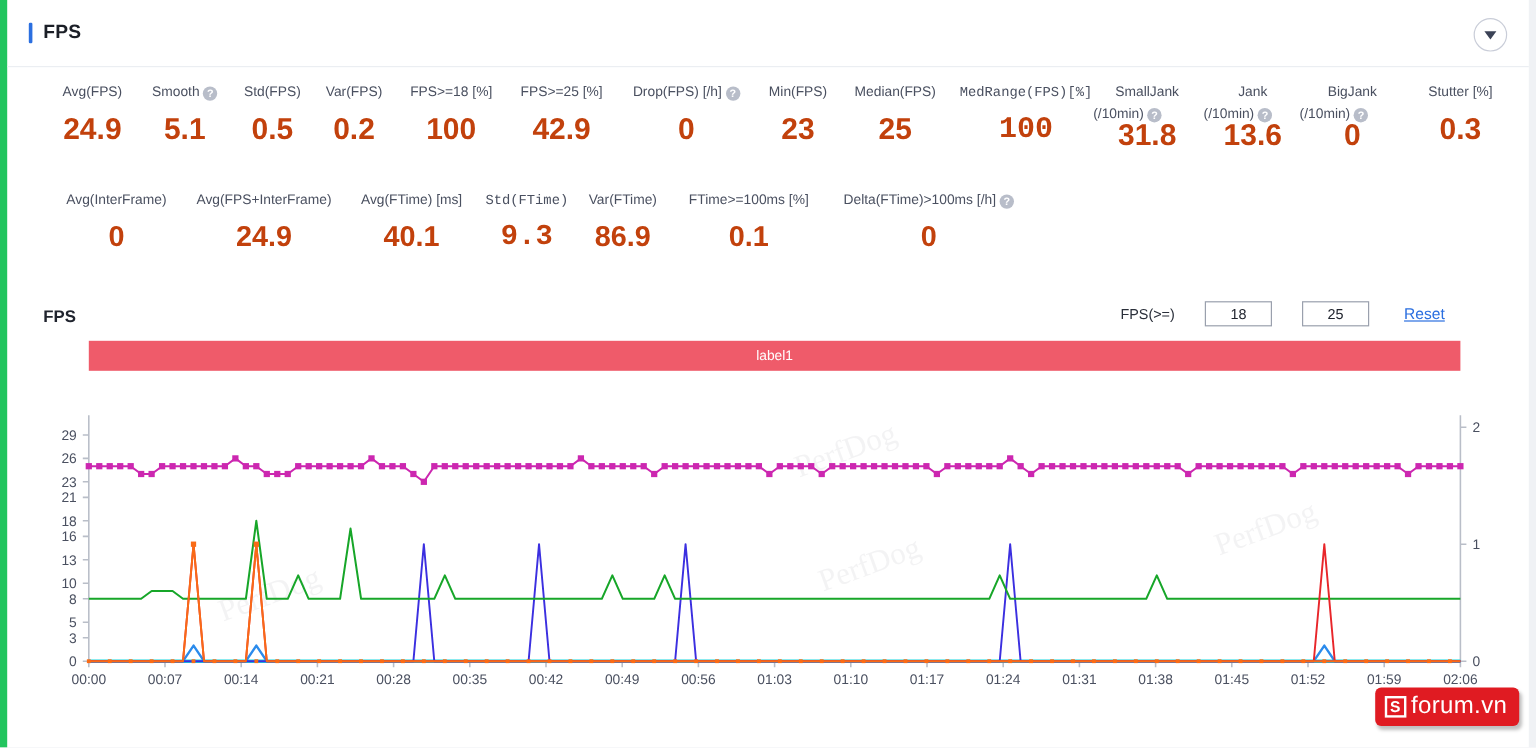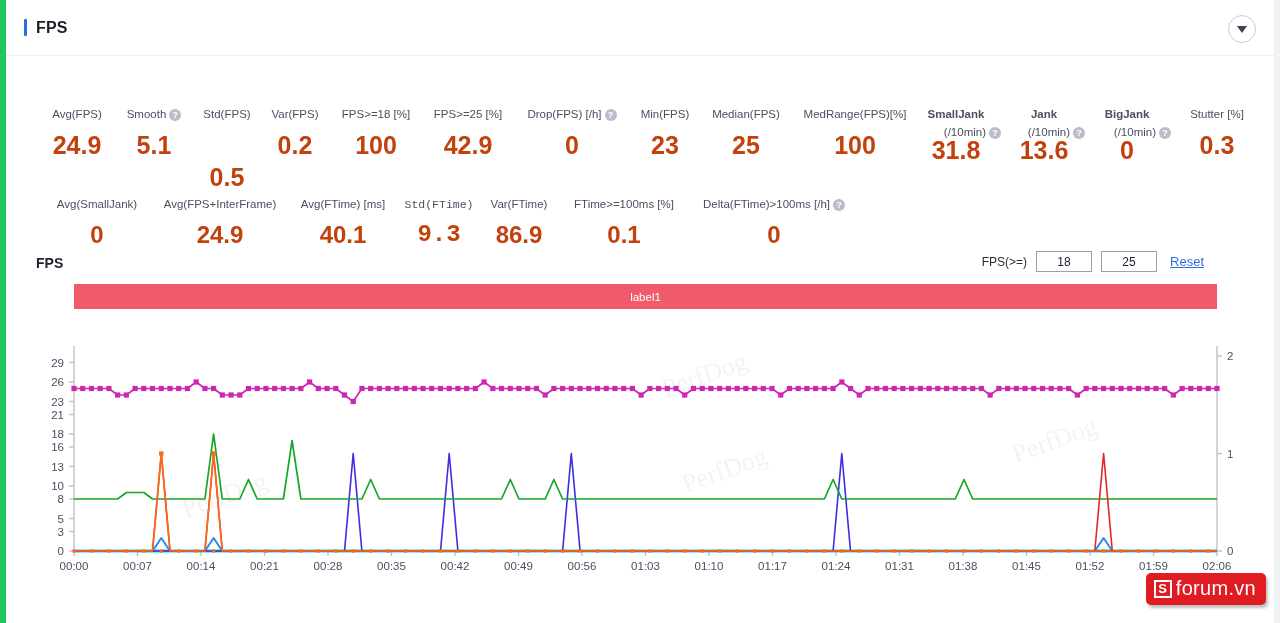--- a/index.html
+++ b/index.html
@@ -51,23 +51,23 @@
   
   .metrics { padding: 14px 0 4px 0; }
   .metric-row { display: flex; align-items: flex-start; }
   .metric {
     display: flex; flex-direction: column; align-items: center;
     text-align: center; flex: 0 0 auto;
   }
   .metric-label {
     font-size: 11.5px; color: #4a5060; line-height: 15px;
     display: inline-flex; align-items: center; gap: 3px;
-    justify-content: flex-end; flex-wrap: wrap; white-space: nowrap; margin-top: 37px;
-  }
-  .metric-label .l2 { display: block; width: 100%; font-weight: bold; }
+    justify-content: flex-start; flex-wrap: wrap; white-space: nowrap;
+  }
+  .metric-label .l2 { display: block; width: 100%; }
   .qmark {
     display: inline-block; width: 12px; height: 12px; border-radius: 50%;
     background: #b8bdc9; color: #fff; font-size: 9px; line-height: 12px;
     text-align: center; font-weight: bold; vertical-align: middle;
   }
   .metric-value {
     font-size: 25px; font-weight: bold; color: #c2410c;
     margin-top: 9px; line-height: 28px;
   }
   .row2 { margin-top: 12px; }
@@ -77,21 +77,21 @@
   .chart-section { position: relative; margin-top: 14px; }
   .chart-head {
     position: relative; height: 30px; padding-left: 30px;
     display: flex; align-items: center;
   }
   .chart-head .sub-title {
     font-size: 14px; font-weight: bold; color: #20242e;
   }
   .fps-filter {
     position: absolute; right: 70px; top: 3px;
-    display: flex; align-items: center; gap: 9px;
+    display: flex; align-items: center; gap: 25px;
     font-size: 12px; color: #2a2f3a;
   }
   .fps-filter input {
     width: 56px; height: 21px; text-align: center;
     border: 1px solid #9aa0ad; background: #fff;
     font-size: 12px; color: #20242e;
     font-family: "Liberation Sans", sans-serif;
   }
   .reset-link {
     color: #2b6fe0; font-size: 13px; cursor: pointer; margin-left: 4px; text-decoration: underline;
@@ -142,21 +142,21 @@
           </div>
           <div class="metric-value">24.9</div>
         </div>
         <div class="metric" style="position: absolute; left: 108px; width: 80px;">
           <div class="metric-label">
             <span>Smooth</span>
             <span class="qmark">?</span>
           </div>
           <div class="metric-value">5.1</div>
         </div>
-        <div class="metric" style="position: absolute; left: 181px; width: 80px; gap: 32px;">
+        <div class="metric" style="position: absolute; left: 181px; width: 80px;">
           <div class="metric-label">
             <span>Std(FPS)</span>
           </div>
           <div class="metric-value">0.5</div>
         </div>
         <div class="metric" style="position: absolute; left: 249px; width: 80px;">
           <div class="metric-label">
             <span>Var(FPS)</span>
           </div>
           <div class="metric-value">0.2</div>
@@ -185,21 +185,21 @@
             <span>Min(FPS)</span>
           </div>
           <div class="metric-value">23</div>
         </div>
         <div class="metric" style="position: absolute; left: 692.5px; width: 95px;">
           <div class="metric-label">
             <span>Median(FPS)</span>
           </div>
           <div class="metric-value">25</div>
         </div>
-        <div class="metric" style="position: absolute; left: 789px; width: 120px;">
+        <div class="metric" style="position: absolute; left: 789px; width: 120px; font-family: Liberation Mono, monospace;">
           <div class="metric-label">
             <span>MedRange(FPS)[%]</span>
           </div>
           <div class="metric-value">100</div>
         </div>
         <div class="metric" style="position: absolute; left: 905px; width: 90px;">
           <div class="metric-label">
             <span class="l2">SmallJank</span>
             <span>(/10min)</span>
             <span class="qmark">?</span>
@@ -225,21 +225,21 @@
         <div class="metric" style="position: absolute; left: 1166px; width: 90px;">
           <div class="metric-label">
             <span>Stutter [%]</span>
           </div>
           <div class="metric-value">0.3</div>
         </div>
       </div>
     <div class="metric-row row2" id="row2" style="position: relative; height: 70px;">
         <div class="metric" style="position: absolute; left: 28.5px; width: 125px;">
           <div class="metric-label">
-            <span>Avg(SmallJank)</span>
+            <span>Avg(InterFrame)</span>
           </div>
           <div class="metric-value">0</div>
         </div>
         <div class="metric" style="position: absolute; left: 141.5px; width: 145px;">
           <div class="metric-label">
             <span>Avg(FPS+InterFrame)</span>
           </div>
           <div class="metric-value">24.9</div>
         </div>
         <div class="metric" style="position: absolute; left: 279.5px; width: 115px;">

